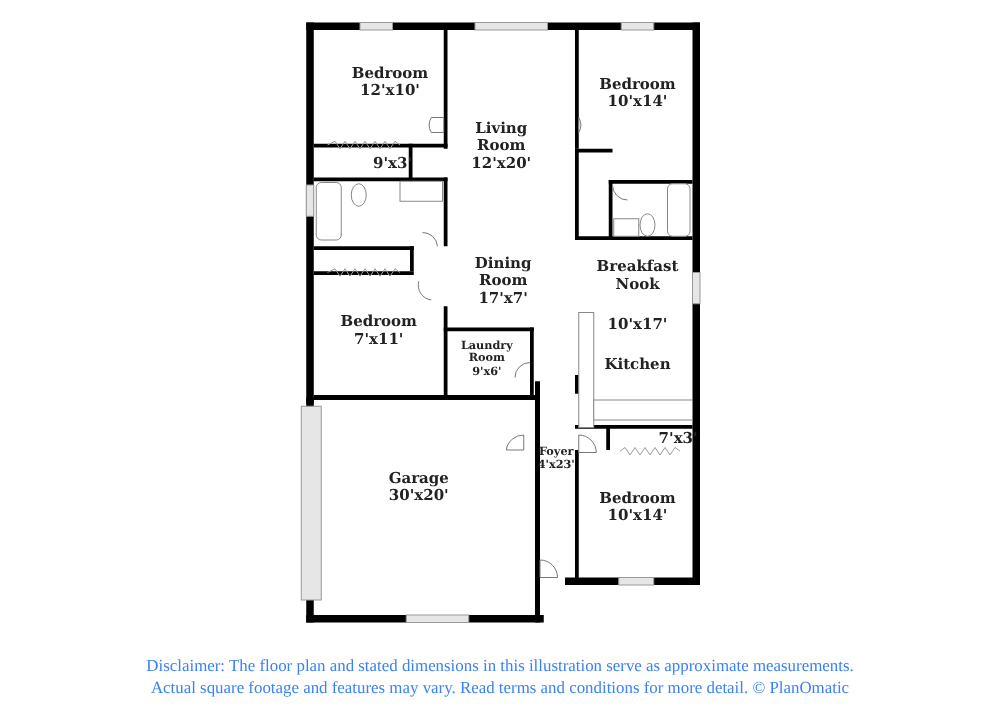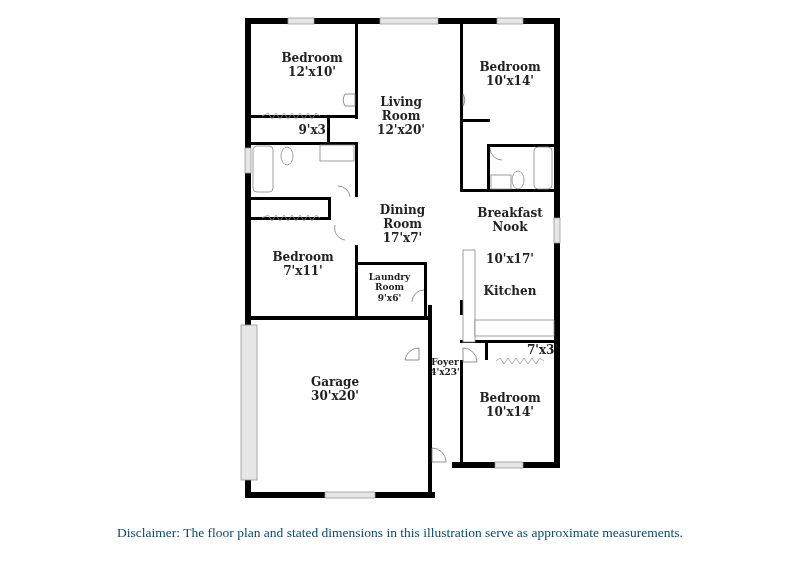--- a/index.html
+++ b/index.html
@@ -6,21 +6,21 @@
     body { width: 800px; height: 582px; position: relative; overflow: hidden; }
     #plan { position: absolute; left: 0; top: 0; width: 800px; height: 582px; }
     .wall { fill: #000; }
     .fix { fill: #fff; stroke: #888; stroke-width: 0.8; }
     .win { fill: #e6e6e6; stroke: #999; stroke-width: 0.8; }
     .door { fill: #fff; stroke: #777; stroke-width: 0.8; }
     .zig { fill: none; stroke: #999; stroke-width: 0.8; }
     .lbl { position: absolute; text-align: center; font-family: "DejaVu Serif", "Liberation Serif", serif; font-weight: bold; color: #222; line-height: 1.15; }
     .big { font-size: 12px; }
     .small { font-size: 9px; }
-    .disclaimer { position: absolute; left: 0; width: 800px; top: 524px; text-align: center; font-family: "Liberation Serif", "DejaVu Serif", serif; font-size: 13.5px; color: #0c4a6e; line-height: 17px; }
+    .disclaimer { position: absolute; left: 0; width: 800px; top: 524px; text-align: center; font-family: "Liberation Serif", "DejaVu Serif", serif; font-size: 13.5px; color: #3b82f6; line-height: 17px; }
   </style>
 </head>
 <body>
 
 <svg id="plan" viewBox="0 0 800 582" xmlns="http://www.w3.org/2000/svg">
   <g>
 
     <rect class="wall" x="245" y="18" width="315" height="6"></rect>
 
     <rect class="wall" x="245" y="18" width="6" height="305"></rect>
@@ -148,13 +148,14 @@
   <div>Garage</div>
   <div>30'x20'</div>
 </div>
 <div class="lbl big" style="left:465px;top:392px;width:90px">
   <div>Bedroom</div>
   <div>10'x14'</div>
 </div>
 
 <div class="disclaimer">
   <div>Disclaimer: The floor plan and stated dimensions in this illustration serve as approximate measurements.</div>
+  <div>Actual square footage and features may vary. Read terms and conditions for more detail. © PlanOmatic</div>
 </div>
 
 </body></html>

